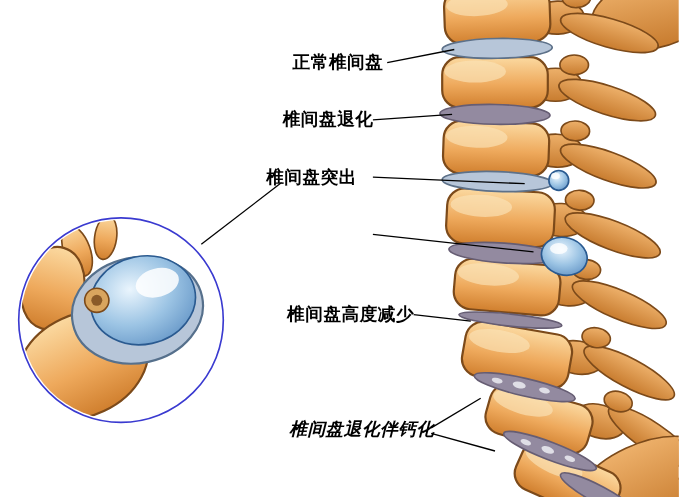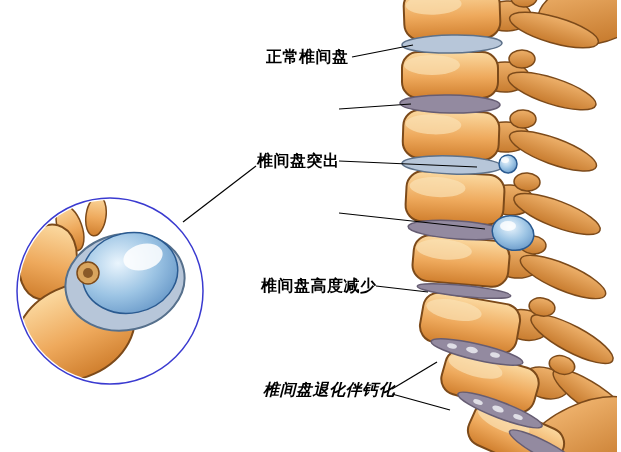--- a/index.html
+++ b/index.html
@@ -15,21 +15,21 @@
     position:absolute;
     font-weight:700;
     font-size:16px;
     color:#000;
     white-space:nowrap;
     letter-spacing:0.5px;
     z-index:5;
   }
   .lbl-1{left:266px;top:47px;}
   .lbl-2{left:257px;top:99px;}
-  .lbl-3{left:257px;top:151px;}
+  .lbl-3{left:242px;top:151px;}
   .lbl-4{left:257px;top:203px;}
   .lbl-5{left:261px;top:276px;text-align:center;}
   .lbl-6{left:263px;top:380px;font-style:italic;}
 </style>
 </head>
 <body>
 
 <div class="stage">
 
   <svg width="621" height="452" viewBox="0 0 621 452">
@@ -163,17 +163,18 @@
       <line x1="339" y1="161" x2="477" y2="167"></line>
       <line x1="183" y1="222" x2="256" y2="166"></line>
       <line x1="339" y1="213" x2="485" y2="229"></line>
       <line x1="376" y1="286" x2="428" y2="292"></line>
       <line x1="392" y1="389" x2="437" y2="362"></line>
       <line x1="392" y1="394" x2="450" y2="410"></line>
     </g>
   </svg>
 
   <div class="lbl lbl-1">正常椎间盘</div>
+  <div class="lbl lbl-2">椎间盘退化</div>
   <div class="lbl lbl-3">椎间盘突出</div>
   <div class="lbl lbl-5">椎间盘高度减少</div>
   <div class="lbl lbl-6">椎间盘退化伴钙化</div>
 
 </div>
 
 </body></html>

